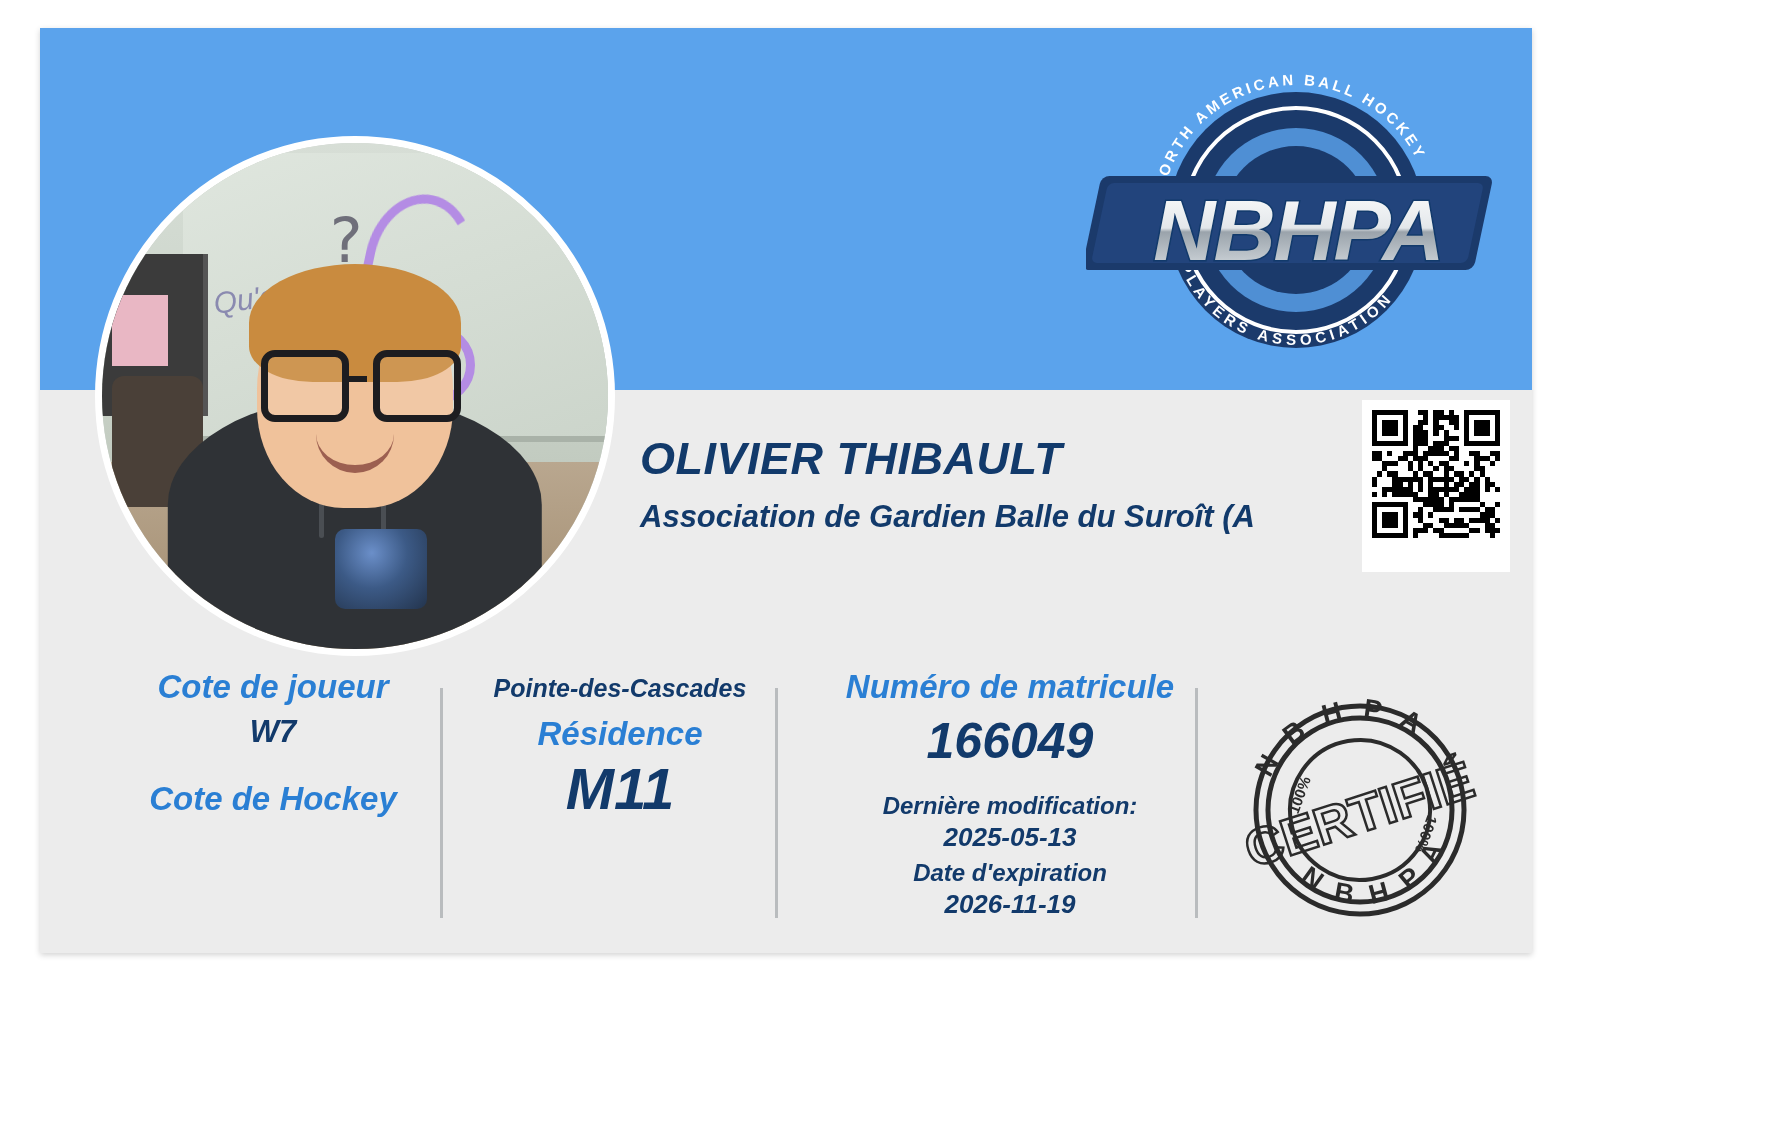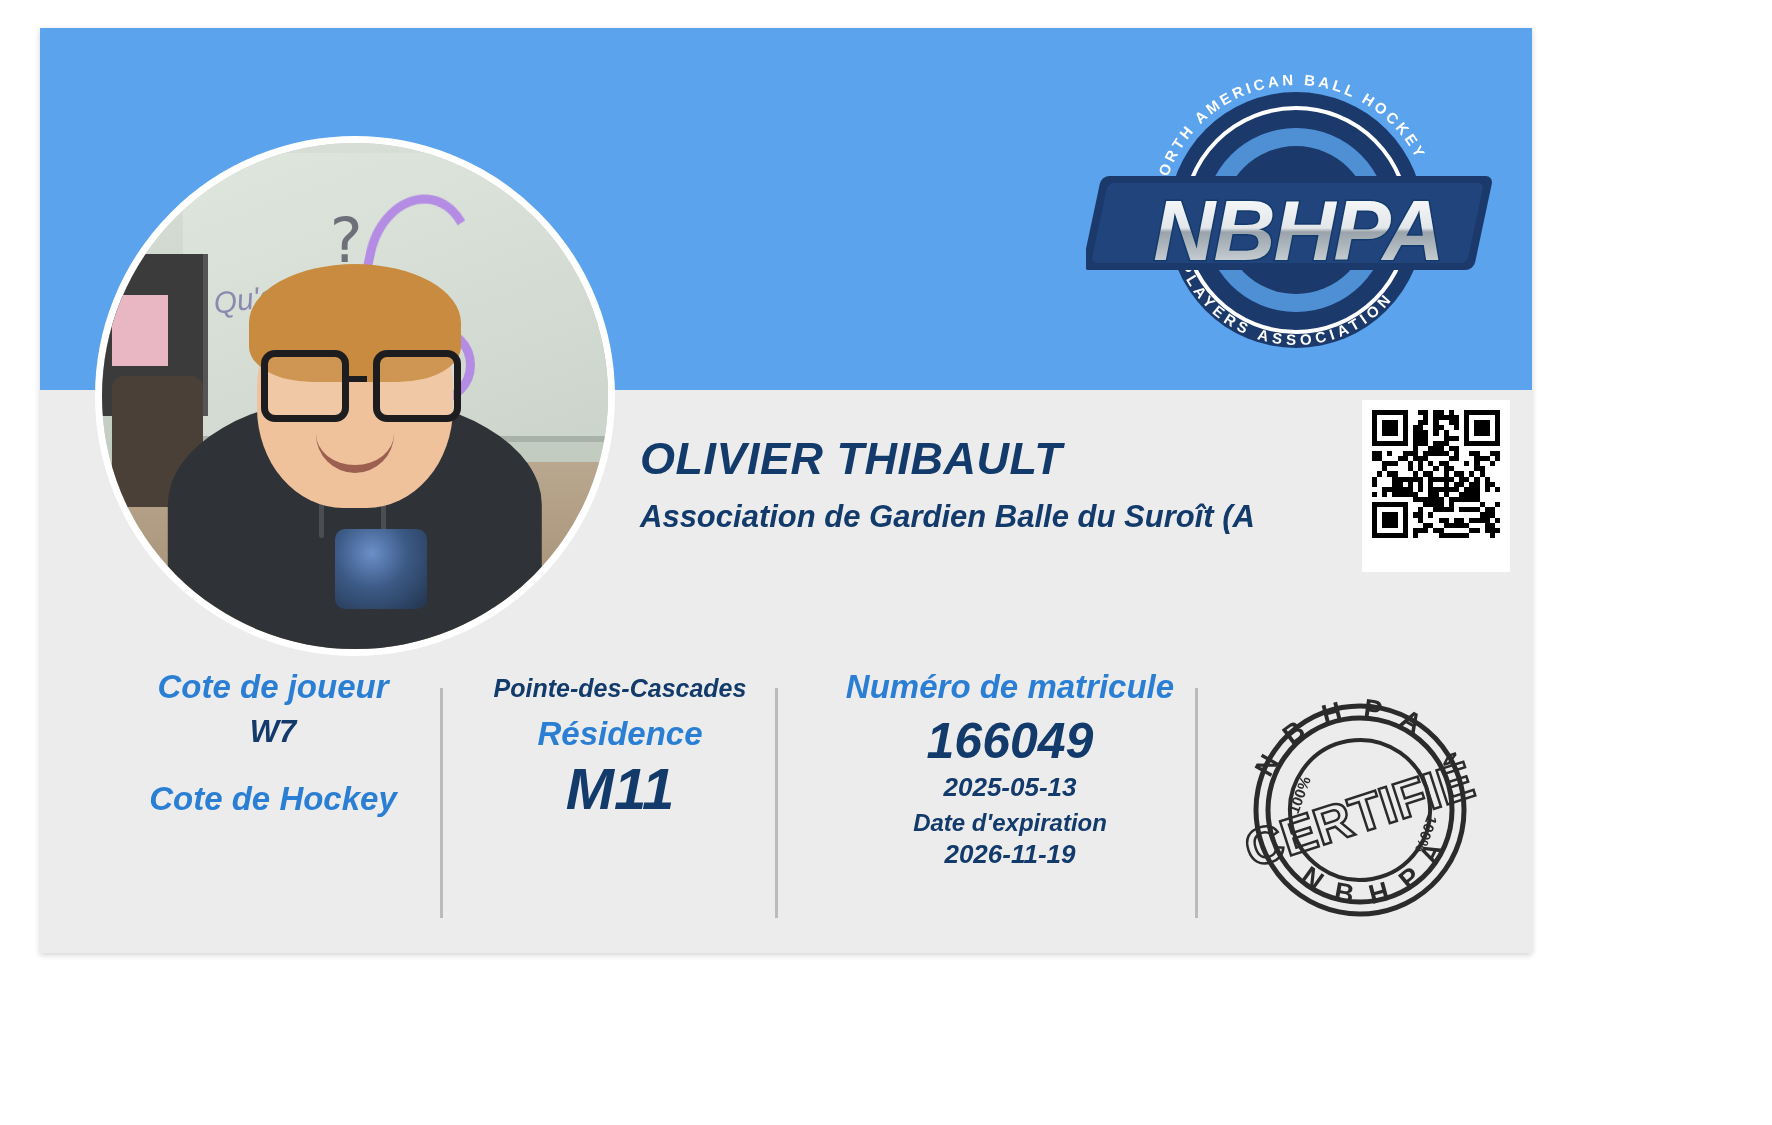--- a/index.html
+++ b/index.html
@@ -971,20 +971,21 @@
       <div class="res-val">Pointe-des-Cascades</div>
       <div class="lbl cat-lbl">Résidence</div>
       <div class="val cat-val">M11</div>
     </div>
 
     <div class="sep" style="left:735px"></div>
 
     <div class="col c3">
       <div class="lbl">Numéro de matricule</div>
       <div class="val num">166049</div>
+      <div class="small-lbl">Dernière modification:</div>
       <div class="small-val">2025-05-13</div>
       <div class="small-lbl" style="margin-top:6px">Date d'expiration</div>
       <div class="small-val">2026-11-19</div>
     </div>
 
     <div class="sep" style="left:1155px"></div>
 
     <div class="stamp">
       <svg viewBox="0 0 260 248" xmlns="http://www.w3.org/2000/svg">
         <defs>

